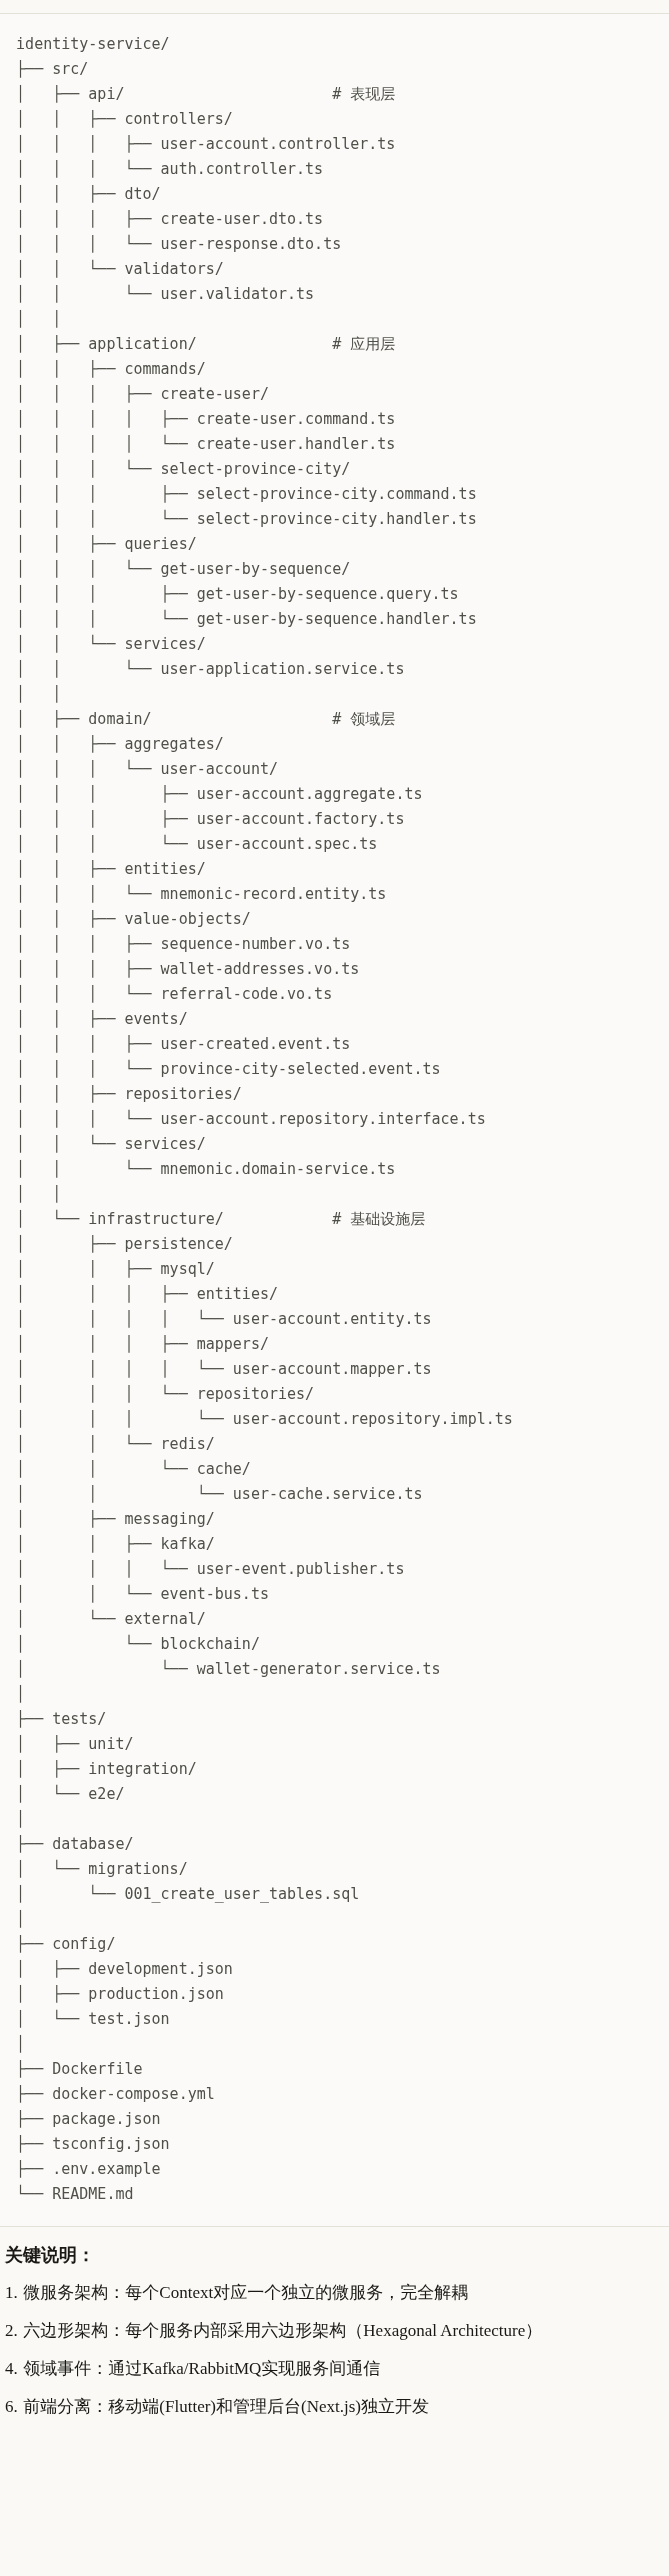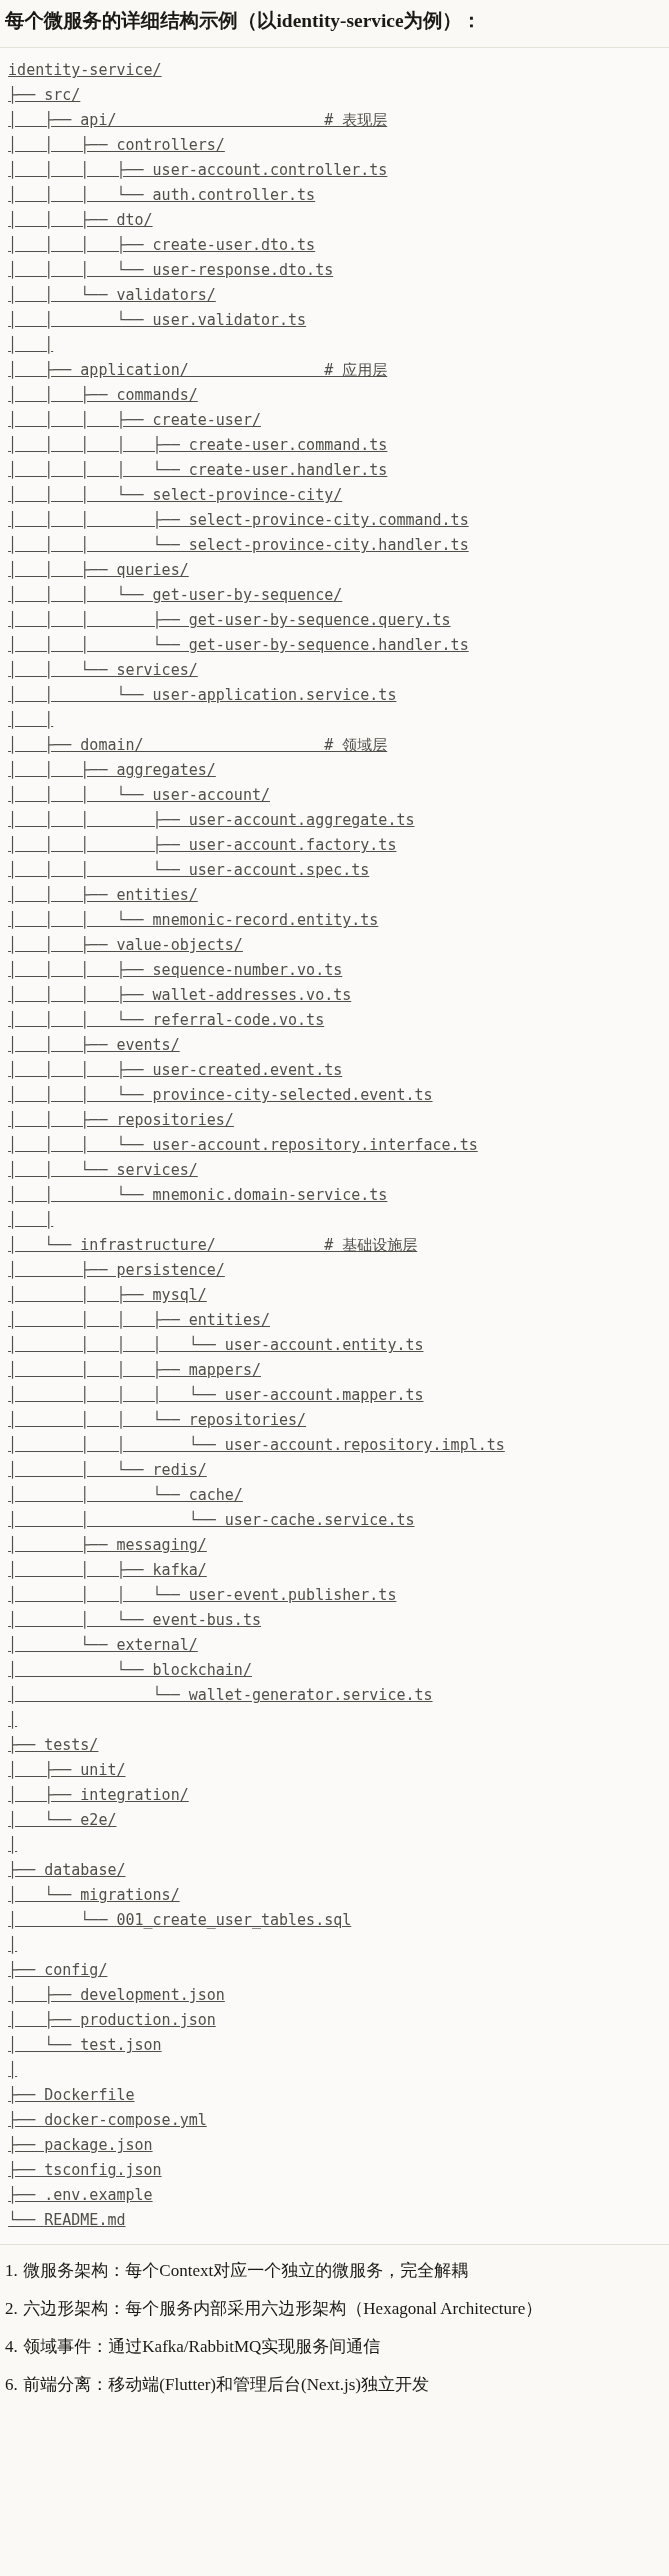--- a/index.html
+++ b/index.html
@@ -25,27 +25,26 @@
   }
   .codeblock{
     margin-top:12.5px;
     background:var(--code-bg);
     border-top:0.6px solid var(--border);
     border-bottom:0.6px solid var(--border);
     padding:10.6px 7.5px 10.6px 8.1px;
     overflow:hidden;
   }
   pre.tree{
-    margin:0;
+    margin:8px;
     font-family:"DejaVu Sans Mono","Liberation Mono",monospace;
     font-size:15px;
     line-height:25px;
     color:var(--code-text);
     white-space:pre;
-    text-decoration:underline;
   }
   .notes{padding:0 5px 24px 5px;}
   .notes-heading{
     margin:16.3px 0 0;
     font-size:18px;
     font-weight:700;
     line-height:1.35;
   }
   ol.key-notes{list-style:none;margin:0;padding:0;}
   ol.key-notes li{
@@ -59,21 +58,20 @@
     margin:17.5px 0 0;
     font-size:17px;
     line-height:1.35;
   }
 </style>
 </head>
 <body>
 
 <main>
 
-  <h2 class="title">每个微服务的详细结构示例（以identity-service为例）：</h2>
 
   <div class="codeblock">
     <pre class="tree">identity-service/
 ├── src/
 │   ├── api/                       # 表现层
 │   │   ├── controllers/
 │   │   │   ├── user-account.controller.ts
 │   │   │   └── auth.controller.ts
 │   │   ├── dto/
 │   │   │   ├── create-user.dto.ts
@@ -152,20 +150,21 @@
 │
 ├── Dockerfile
 ├── docker-compose.yml
 ├── package.json
 ├── tsconfig.json
 ├── .env.example
 └── README.md</pre>
   </div>
 
   <section class="notes">
+    <p class="notes-heading">关键说明：</p>
 
     <ol class="key-notes">
         <li><span class="num">1.</span><strong>微服务架构</strong><span>：每个Context对应一个独立的微服务，完全解耦</span></li>
         <li><span class="num">2.</span><strong>六边形架构</strong><span>：每个服务内部采用六边形架构（Hexagonal Architecture）</span></li>
         <li><span class="num">4.</span><strong>领域事件</strong><span>：通过Kafka/RabbitMQ实现服务间通信</span></li>
         <li><span class="num">6.</span><strong>前端分离</strong><span>：移动端(Flutter)和管理后台(Next.js)独立开发</span></li>
       </ol>
 
   </section>
 

